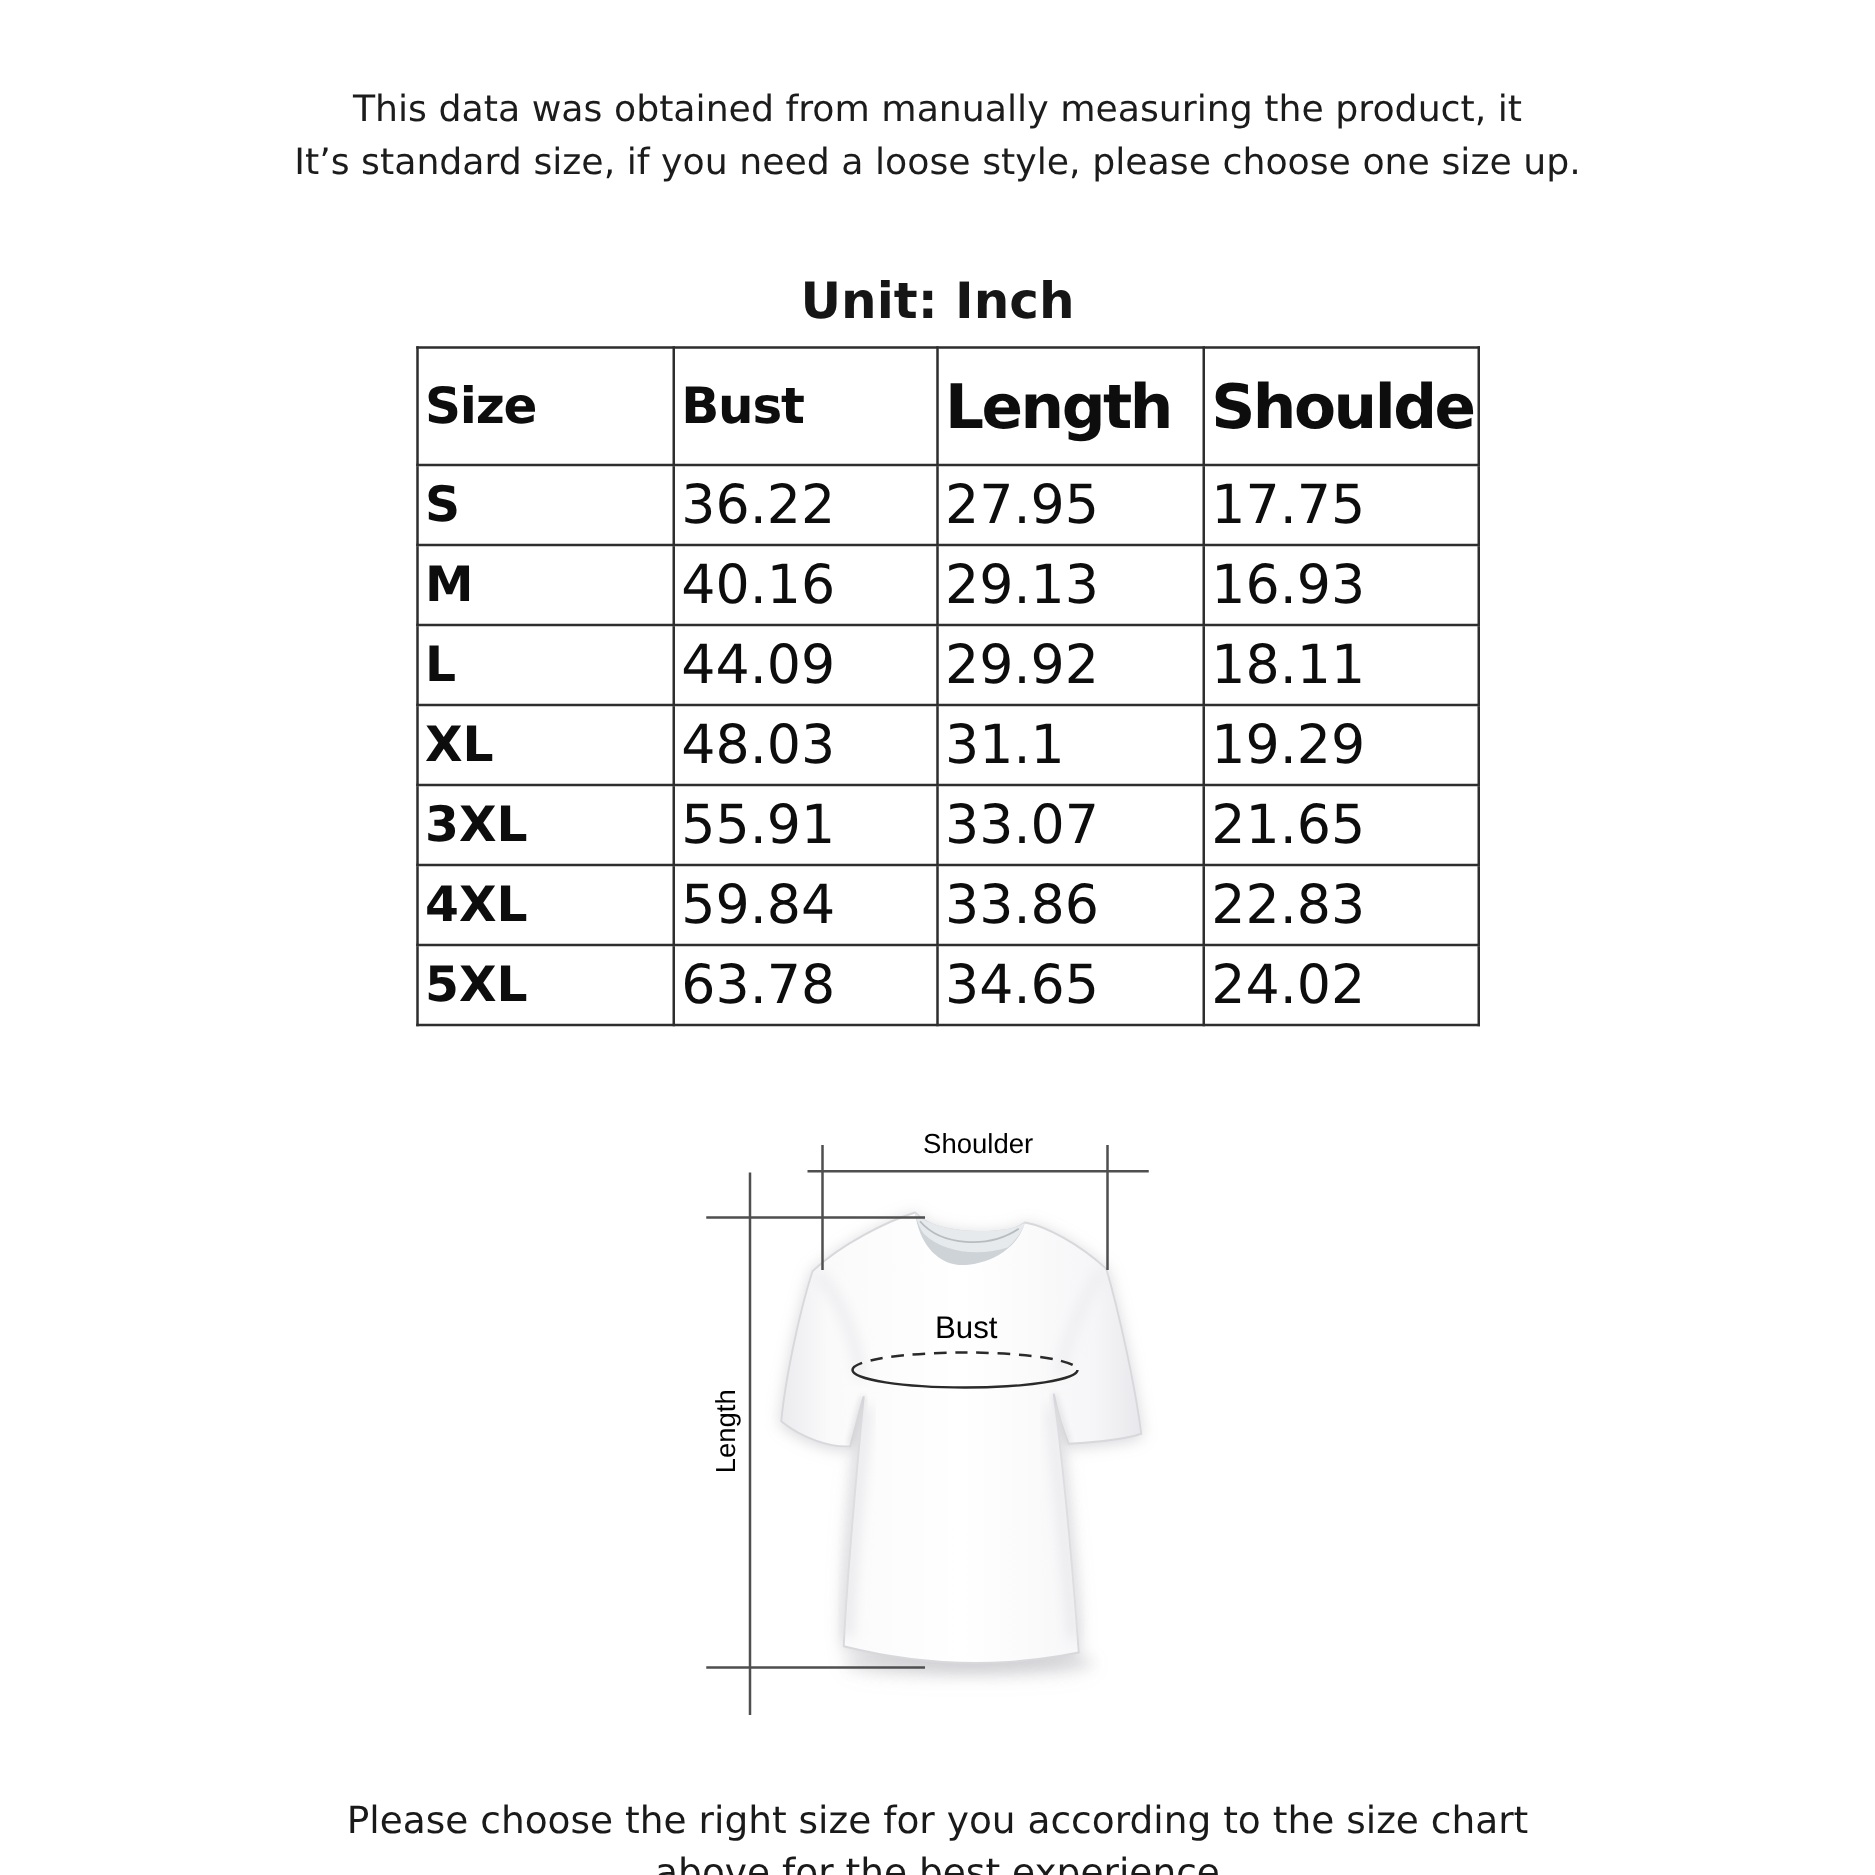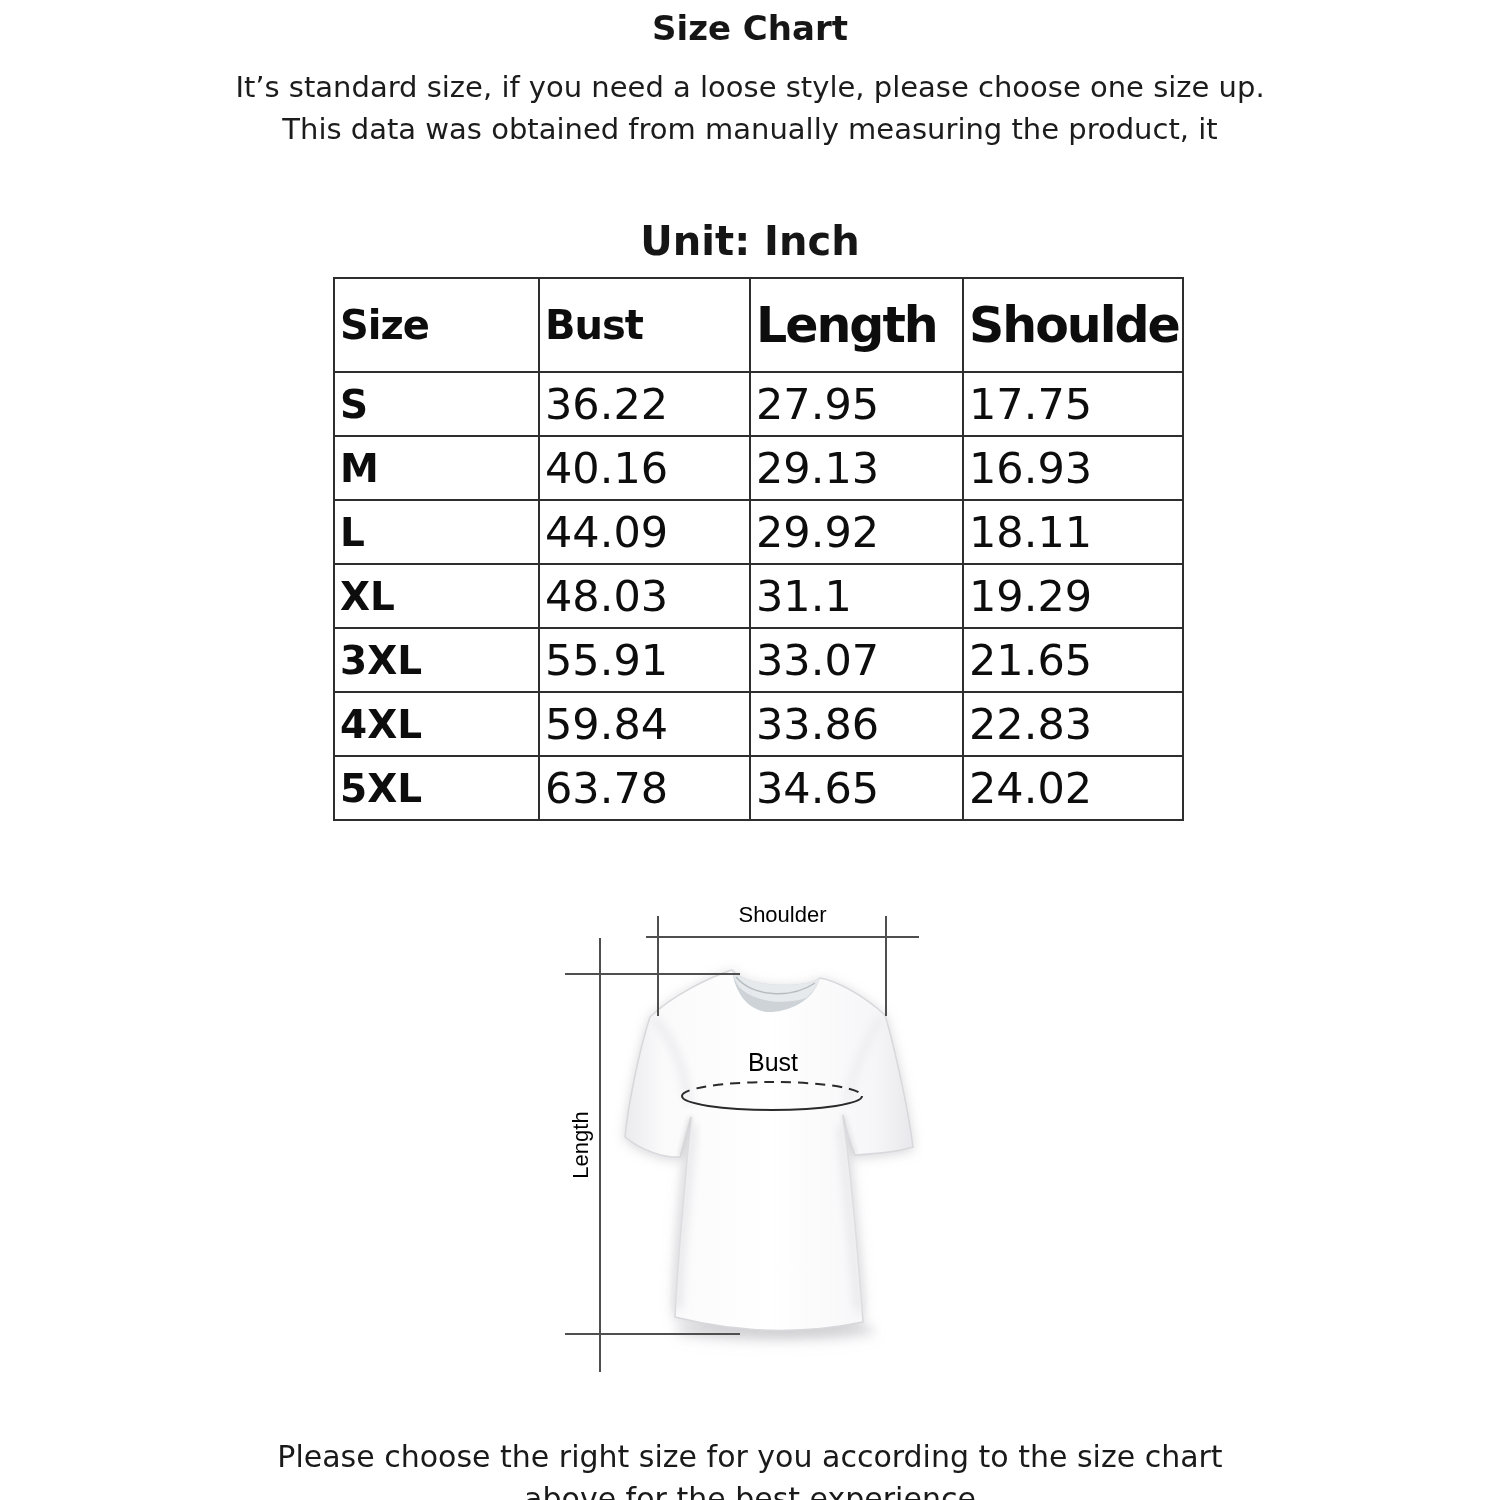--- a/index.html
+++ b/index.html
@@ -42,25 +42,24 @@
     transform:rotate(-90deg);transform-origin:center center;
   }
   .tshirt-svg{position:absolute;left:615px;top:953px;
     filter:drop-shadow(0 2px 6px rgba(110,110,125,.28));}
 </style>
 </head>
 <body>
 
 <div id="canvas">
 
-  <div class="centered page-title">Size Chart</div>
 
   <div class="centered desc">
+    <div>This data was obtained from manually measuring the product, it</div>
     <div>It’s standard size, if you need a loose style, please choose one size up.</div>
-    <div>This data was obtained from manually measuring the product, it</div>
   </div>
 
   <div class="centered unit">Unit: Inch</div>
 
   <table class="size-table">
     <colgroup>
       <col style="width:205px">
         <col style="width:211px">
         <col style="width:213px">
         <col style="width:220px">

